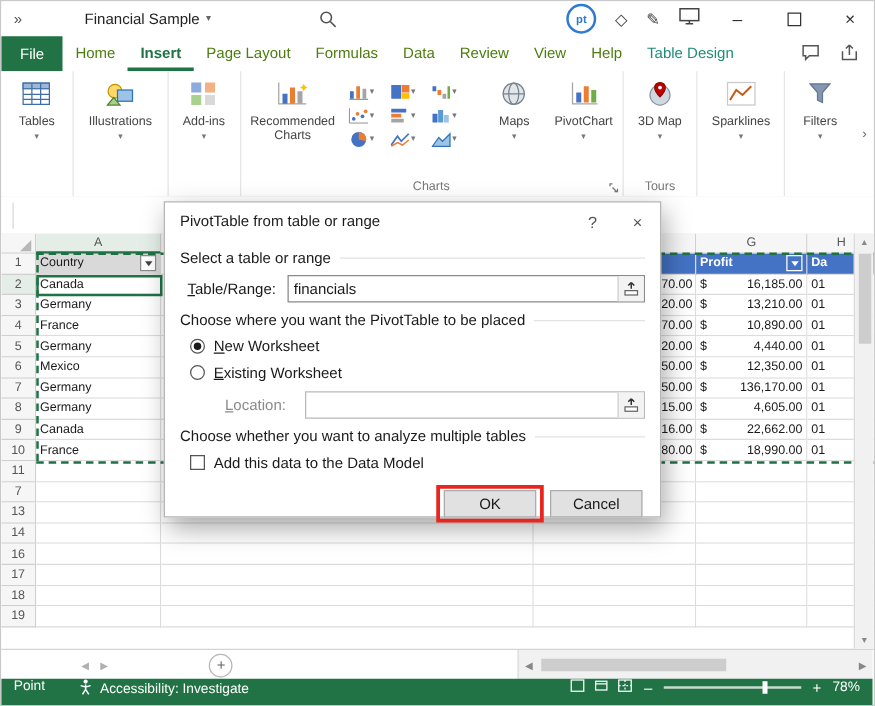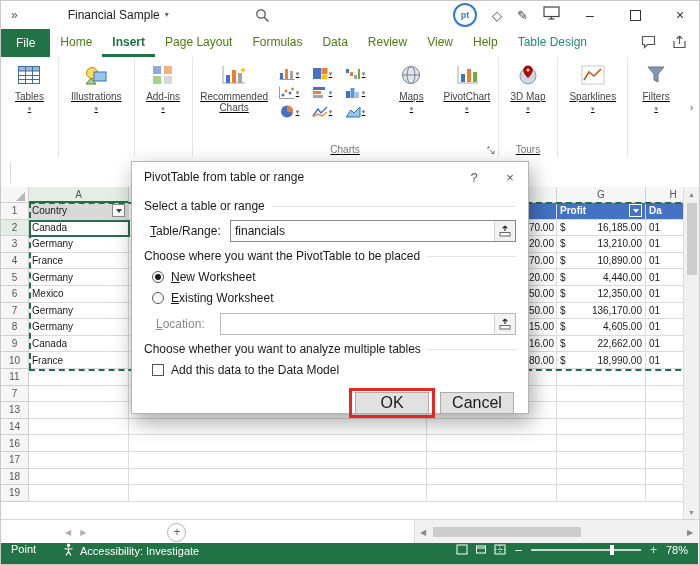--- a/index.html
+++ b/index.html
@@ -19,21 +19,21 @@
   .maxbox{width:9px;height:9px;border:1px solid #333;display:inline-block;}
   
   .tabrow{position:absolute;top:28px;left:0;right:0;height:28px;display:flex;align-items:stretch;background:#fff;font-size:12px;}
   .filetab{background:#217346;color:#fff;padding:0 15px;display:flex;align-items:center;}
   .rtab{padding:0 10px;display:flex;align-items:center;color:#4d7c0f;border-bottom:3px solid transparent;box-sizing:border-box;}
   .rtab.active{color:#217346;border-bottom:3px solid #217346;font-weight:bold;}
   .rtab.contextual{color:#1e8c7a;}
   .tabicons{margin-left:auto;display:flex;gap:16px;align-items:center;padding-right:12px;}
   
   .ribbon{position:absolute;top:56px;left:0;right:0;height:100px;background:#fff;border-bottom:1px solid #d8d8d8;display:flex;}
-  .rgroup{border-right:1px solid #e5e5e5;display:flex;flex-direction:column;box-sizing:border-box;text-decoration:underline;}
+  .rgroup{border-right:1px solid #e5e5e5;display:flex;flex-direction:column;box-sizing:border-box;}
   .rgc{flex:1;display:flex;align-items:flex-start;justify-content:center;}
   .rgl{height:16px;font-size:10px;color:#777;display:flex;align-items:center;justify-content:center;position:relative;}
   .launcher{position:absolute;right:3px;bottom:3px;line-height:0;}
   .bigbtn{display:flex;flex-direction:column;align-items:center;padding-top:8px;gap:3px;font-size:10px;color:#444;
           text-align:center;line-height:1.15;}
   .dd{color:#777;font-size:7px;line-height:1;}
   .chartgrid{display:grid;grid-template-columns:repeat(3,33px);row-gap:6px;padding:10px 3px 0 3px;}
   .mini{display:flex;align-items:center;gap:1px;}
   .more{width:15px;display:flex;align-items:center;justify-content:center;color:#666;font-size:11px;}
   
@@ -105,36 +105,36 @@
           box-shadow:3px 8px 20px rgba(0,0,0,.35);z-index:30;font-size:12px;color:#1a1a1a;box-sizing:border-box;}
   .dlg-title{height:30px;display:flex;align-items:center;padding-left:12px;}
   .dlg-title .ttl{flex:1;}
   .dlg-btn{width:36px;height:30px;display:flex;align-items:center;justify-content:center;color:#555;font-size:13px;}
   .dlg-body{padding:0 12px;}
   .sect{display:flex;align-items:center;gap:7px;margin-top:7px;}
   .sect span{white-space:nowrap;}
   .sect i{flex:1;border-top:1px solid #e2e2e2;}
   .frow{display:flex;align-items:center;margin:7px 0 2px 6px;}
   .frow label{width:80px;flex:none;}
-  .frow.loc{margin-left:12px;margin-top:8px;}
+  .frow.loc{margin-left:36px;margin-top:8px;}
   .frow.loc label{width:64px;color:#8a8a8a;}
   .dinput{flex:1;height:22px;border:1px solid #8a8a8a;display:flex;align-items:center;box-sizing:border-box;gap:24px;}
   .dinput.dim{border-color:#b9b9b9;}
   .dinput input{flex:1;border:none;outline:none;font-family:"Liberation Sans",sans-serif;font-size:12px;padding:0 0 0 4px;
                 min-width:0;background:transparent;color:#1a1a1a;}
   .rangebtn{width:20px;height:20px;background:#f3f3f3;border-left:1px solid #cfcfcf;display:flex;align-items:center;
             justify-content:center;flex:none;}
   .optrow{display:flex;align-items:center;gap:7px;margin:7px 0 0 8px;}
   .radio{width:12px;height:12px;border:1px solid #555;border-radius:50%;background:#fff;position:relative;flex:none;box-sizing:border-box;}
   .radio.checked::after{content:"";position:absolute;left:2px;top:2px;right:2px;bottom:2px;background:#1a1a1a;border-radius:50%;}
   .cbx{width:12px;height:12px;border:1px solid #555;background:#fff;flex:none;box-sizing:border-box;}
   .mn{display:inline-block;}
   .mn::first-letter{text-decoration:underline;}
   .btnrow{display:flex;justify-content:flex-end;gap:11px;margin-top:15px;padding-right:2px;}
-  .dbtn{width:74px;height:22px;font-size:16px;font-family:"Liberation Sans",sans-serif;background:#e1e1e1;
+  .dbtn{width:74px;height:22px;font-size:12px;font-family:"Liberation Sans",sans-serif;background:#e1e1e1;
         border:1px solid #adadad;color:#1a1a1a;}
   .okwrap{position:relative;display:inline-block;}
   .redbox{position:absolute;left:-6px;top:-4px;right:-6px;bottom:-4px;border:3px solid #e8251f;pointer-events:none;}
 </style>
 </head>
 <body>
 
 <div class="app">
 
   <div class="titlebar">

